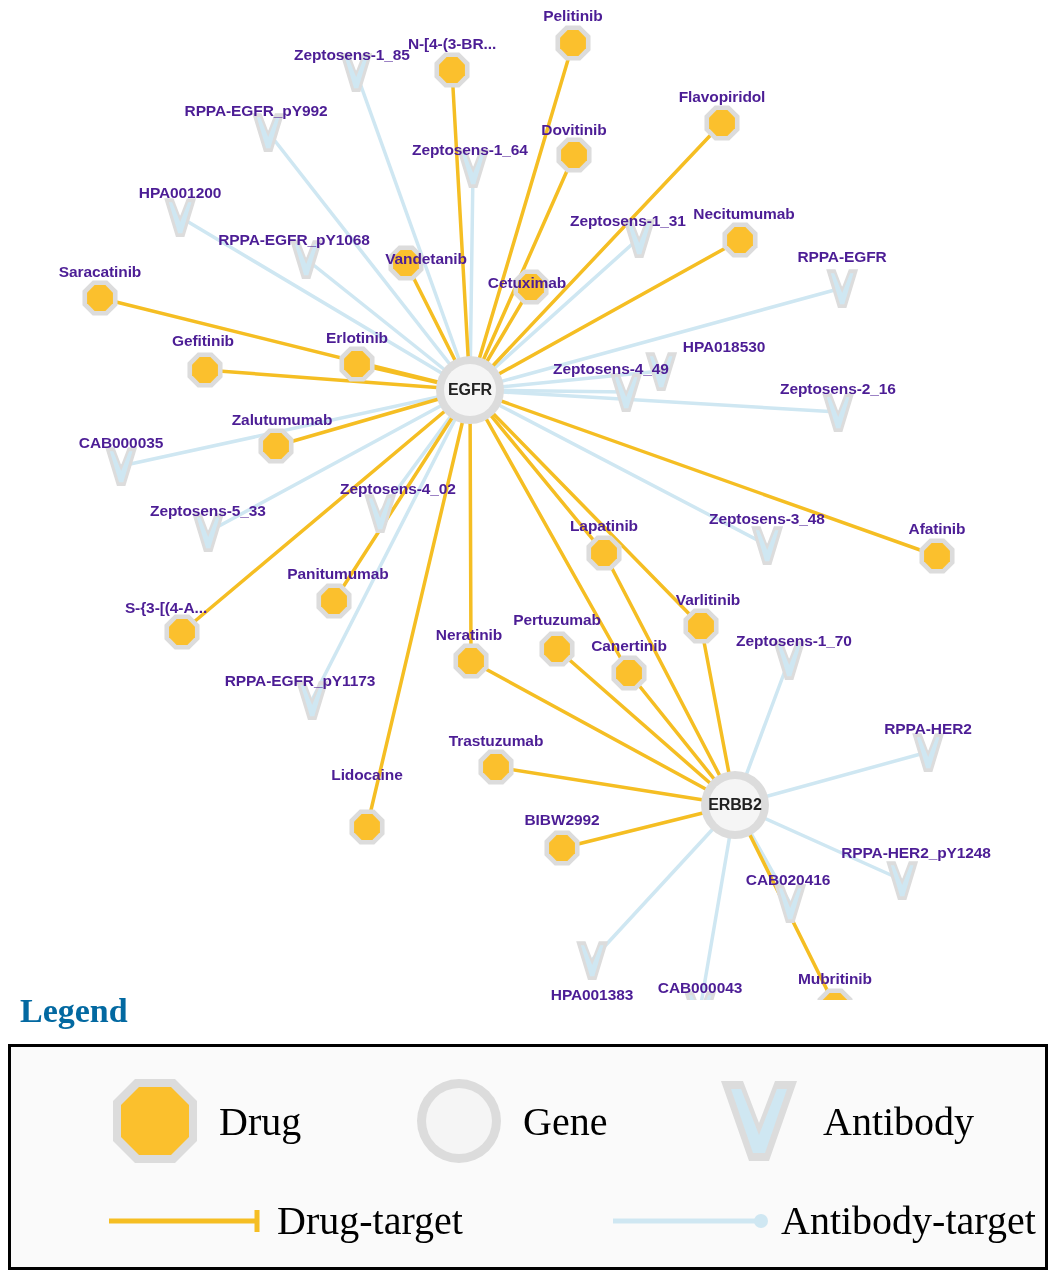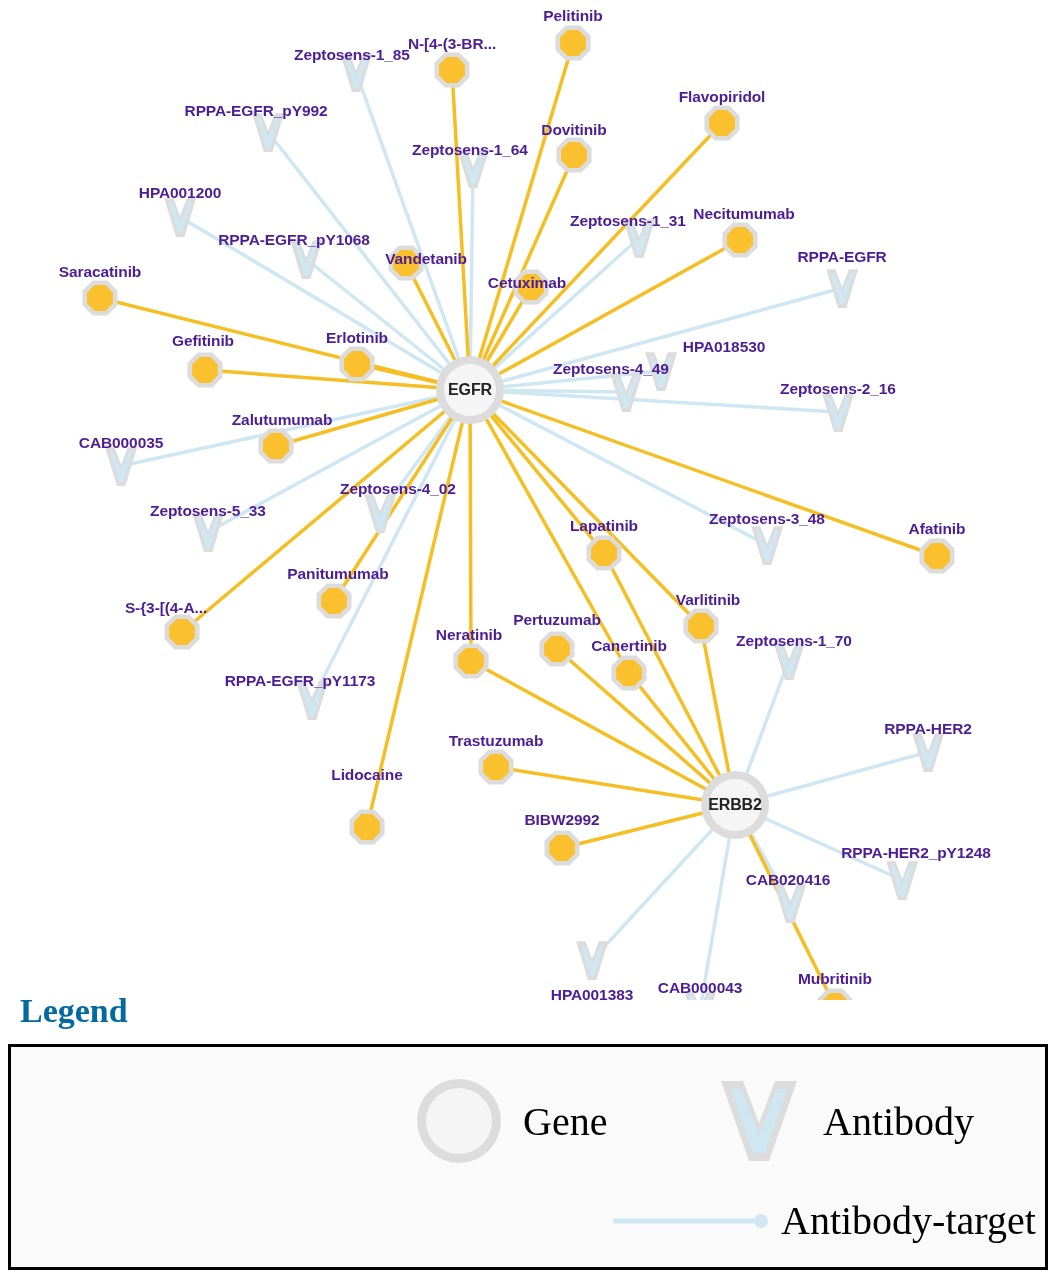--- a/index.html
+++ b/index.html
@@ -326,36 +326,50 @@
     <div class="node-label " style="left: 592px; top: 995px;">HPA001383</div>
     <div class="node-label " style="left: 700px; top: 988px;">CAB000043</div>
     <div class="node-label gene-label" style="left: 470px; top: 390px;">EGFR</div>
     <div class="node-label gene-label" style="left: 735px; top: 805px;">ERBB2</div>
   </div>
 
 <div class="legend-title">Legend</div>
 
 <div class="legend-box">
   <div class="legend-row1">
+    <div class="legend-item" style="left:96px; top:6px;">
+      <svg width="96" height="96" viewBox="0 0 96 96">
+        <polygon points="28,6 68,6 90,28 90,68 68,90 28,90 6,68 6,28" fill="#dcdcdc"></polygon>
+        <polygon points="32,14 64,14 82,32 82,64 64,82 32,82 14,64 14,32" fill="#FBC02D"></polygon>
+      </svg>
+      <span class="legend-text">Drug</span>
+    </div>
     <div class="legend-item" style="left:400px; top:6px;">
       <svg width="96" height="96" viewBox="0 0 96 96">
         <circle cx="48" cy="48" r="42" fill="#dcdcdc"></circle>
         <circle cx="48" cy="48" r="33" fill="#f5f5f5"></circle>
       </svg>
       <span class="legend-text">Gene</span>
     </div>
     <div class="legend-item" style="left:700px; top:6px;">
       <svg width="96" height="96" viewBox="0 0 96 96">
         <path d="M10,8 L32,8 L48,50 L64,8 L86,8 L58,88 L38,88 Z" fill="#dcdcdc"></path>
         <path d="M20,16 L30,16 L48,62 L66,16 L76,16 L54,80 L42,80 Z" fill="#cfe7f2"></path>
       </svg>
       <span class="legend-text">Antibody</span>
     </div>
   </div>
   <div class="legend-row2">
+    <div class="legend-line-item" style="left:96px; top:0;">
+      <svg width="160" height="30" viewBox="0 0 160 30">
+        <line x1="2" y1="15" x2="150" y2="15" stroke="#F5BE23" stroke-width="5"></line>
+        <line x1="150" y1="4" x2="150" y2="26" stroke="#F5BE23" stroke-width="5"></line>
+      </svg>
+      <span class="legend-text">Drug-target</span>
+    </div>
     <div class="legend-line-item" style="left:600px; top:0;">
       <svg width="160" height="30" viewBox="0 0 160 30">
         <line x1="2" y1="15" x2="146" y2="15" stroke="#cfe7f2" stroke-width="5"></line>
         <circle cx="150" cy="15" r="7" fill="#cfe7f2"></circle>
       </svg>
       <span class="legend-text">Antibody-target</span>
     </div>
   </div>
 </div>
 

